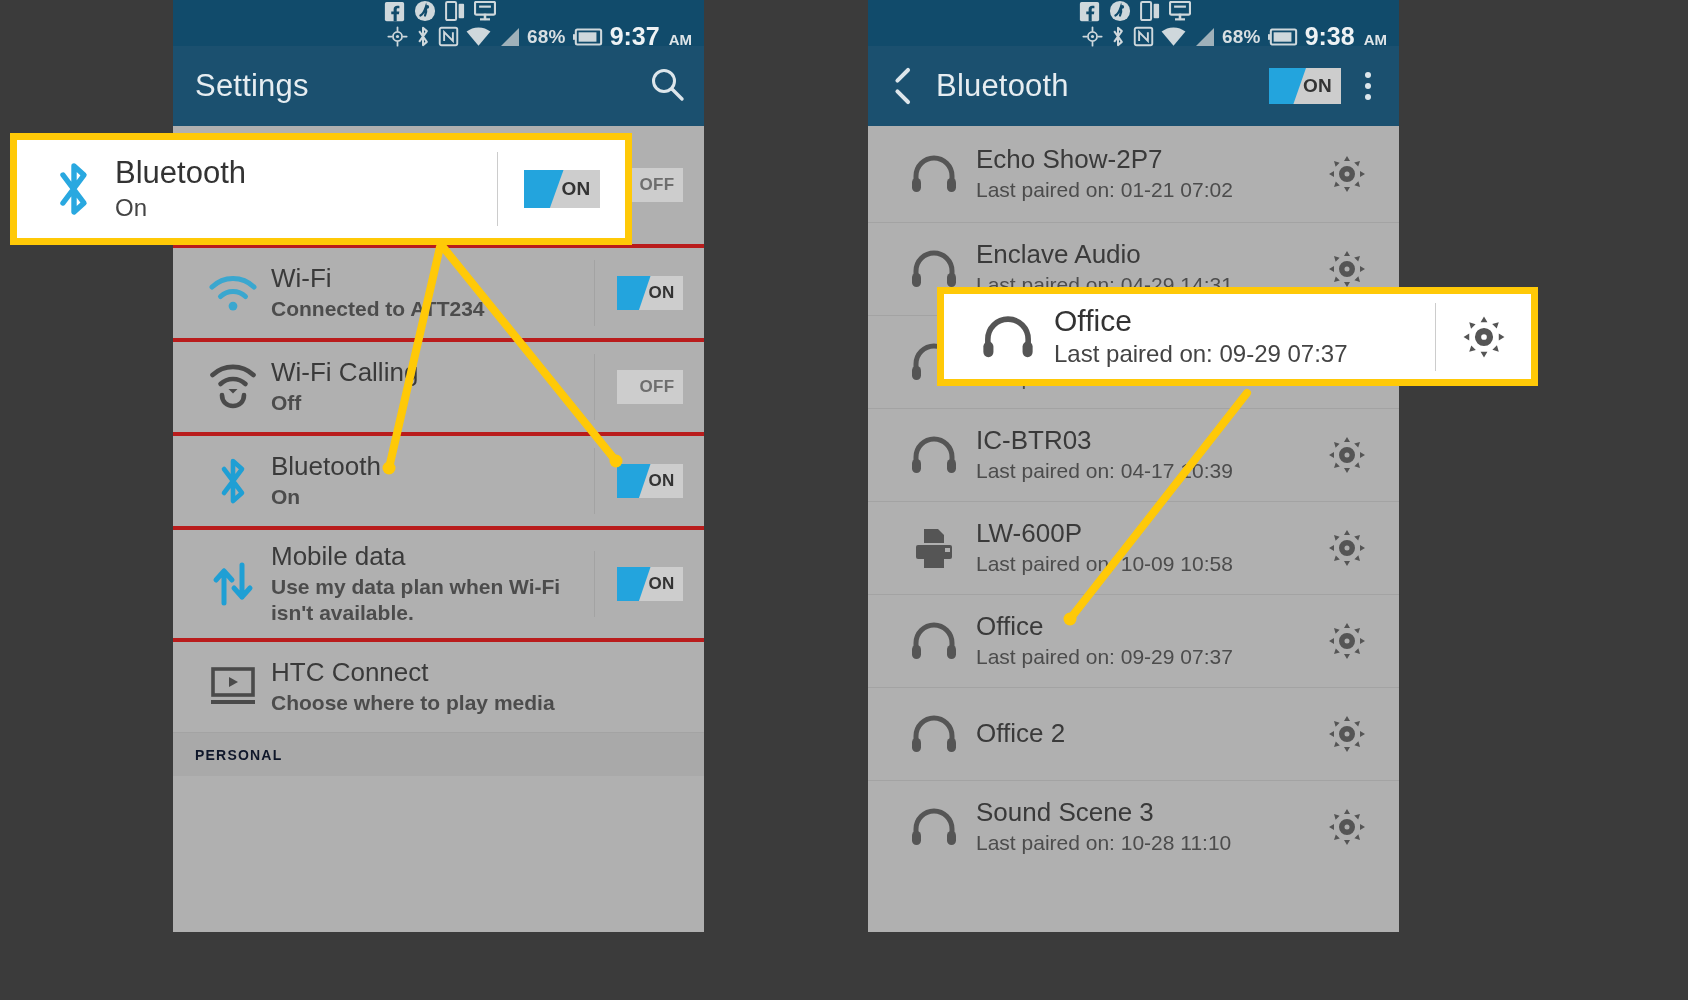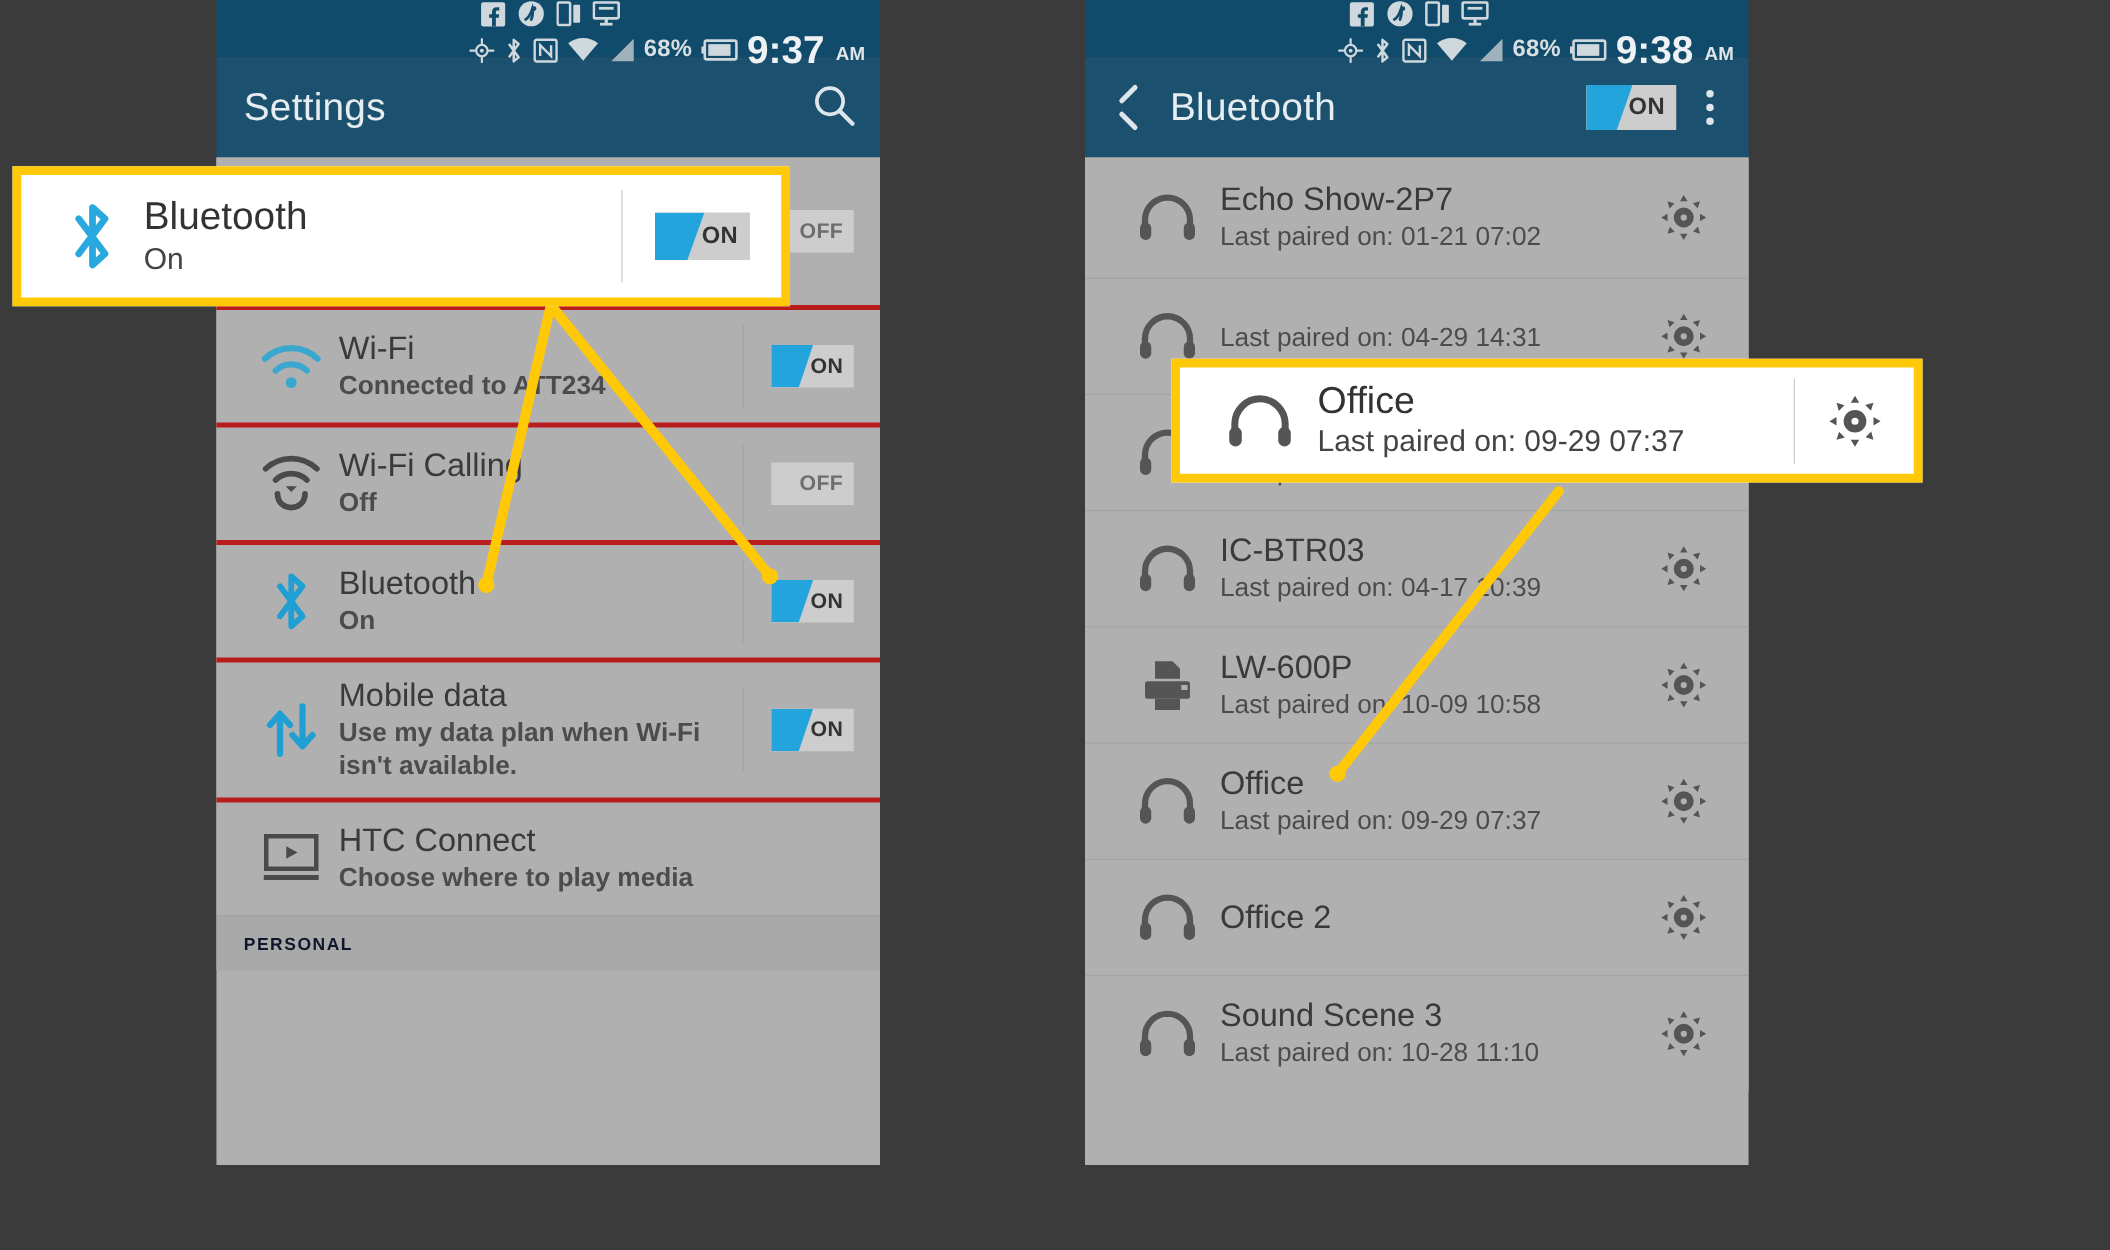--- a/index.html
+++ b/index.html
@@ -20,21 +20,21 @@
   .statusbar {
     height: 46px; background: #114b6b;
     display: flex; align-items: center; padding: 0 12px 0 14px;
     color: #cfd8dc;
     flex-direction: column;
   }
   .sb-left { display: flex; align-items: center; gap: 9px; }
   .sb-right { margin-left: auto; display: flex; align-items: center; gap: 7px; }
   .sb-ico { display: inline-flex; align-items: center; justify-content: center; }
   .sb-text { font-size: 19px; font-weight: 700; color: #d8dfe2; letter-spacing: .2px; }
-  .sb-time { font-size: 31px; font-weight: 700; color: #eef2f4; letter-spacing: 0; }
+  .sb-time { font-size: 25px; font-weight: 700; color: #eef2f4; letter-spacing: 0; }
   .sb-ampm { font-size: 15px; font-weight: 700; color: #dfe5e8; margin-left: 2px; position: relative; top: 3px; }
 
   
   .appbar {
     height: 80px; background: #1b506f;
     display: flex; align-items: center; padding: 0 18px 0 22px;
   }
   .appbar-title { color: #e6edf1; font-size: 31px; font-weight: 400; letter-spacing: .2px; }
   .appbar-title.with-back { margin-left: 22px; }
   .appbar-spacer { margin-left: auto; }
@@ -434,20 +434,21 @@
 
       <div class="dev-row">
         <div class="icon">
           <svg width="50" height="40" viewBox="0 0 50 40">
               <path d="M7 30V22a18 18 0 0136 0v8" stroke="#555" stroke-width="5" fill="none" stroke-linecap="round"></path>
               <rect x="3" y="24" width="9" height="14" rx="4.5" fill="#555"></rect>
               <rect x="38" y="24" width="9" height="14" rx="4.5" fill="#555"></rect>
             </svg>
         </div>
         <div class="txt">
+          <div class="t1">Enclave Audio</div>
           <div class="t2">Last paired on: 04-29 14:31</div>
         </div>
         <div class="gear">
           <svg width="44" height="44" viewBox="0 0 44 44">
               <path d="M22 14a8 8 0 100 16 8 8 0 000-16zm0 5.5a2.5 2.5 0 110 5 2.5 2.5 0 010-5z" fill="#555"></path>
               <path d="M22 4l3 5h-6zM22 40l-3-5h6zM4 22l5-3v6zM40 22l-5 3v-6zM9 9l5.6 1.8-4 4zM35 35l-5.6-1.8 4-4zM35 9l-1.8 5.6-4-4zM9 35l1.8-5.6 4 4z" fill="#555"></path>
             </svg>
         </div>
       </div>
 

